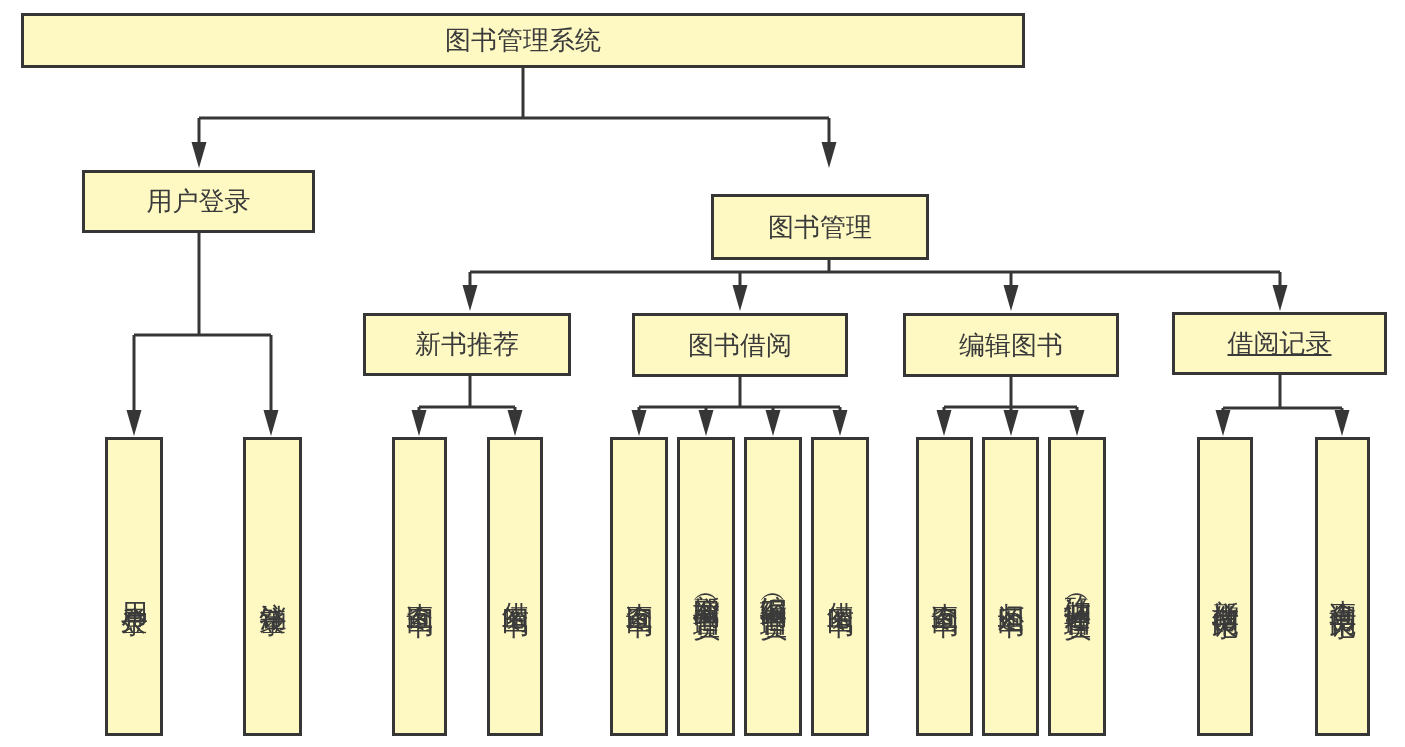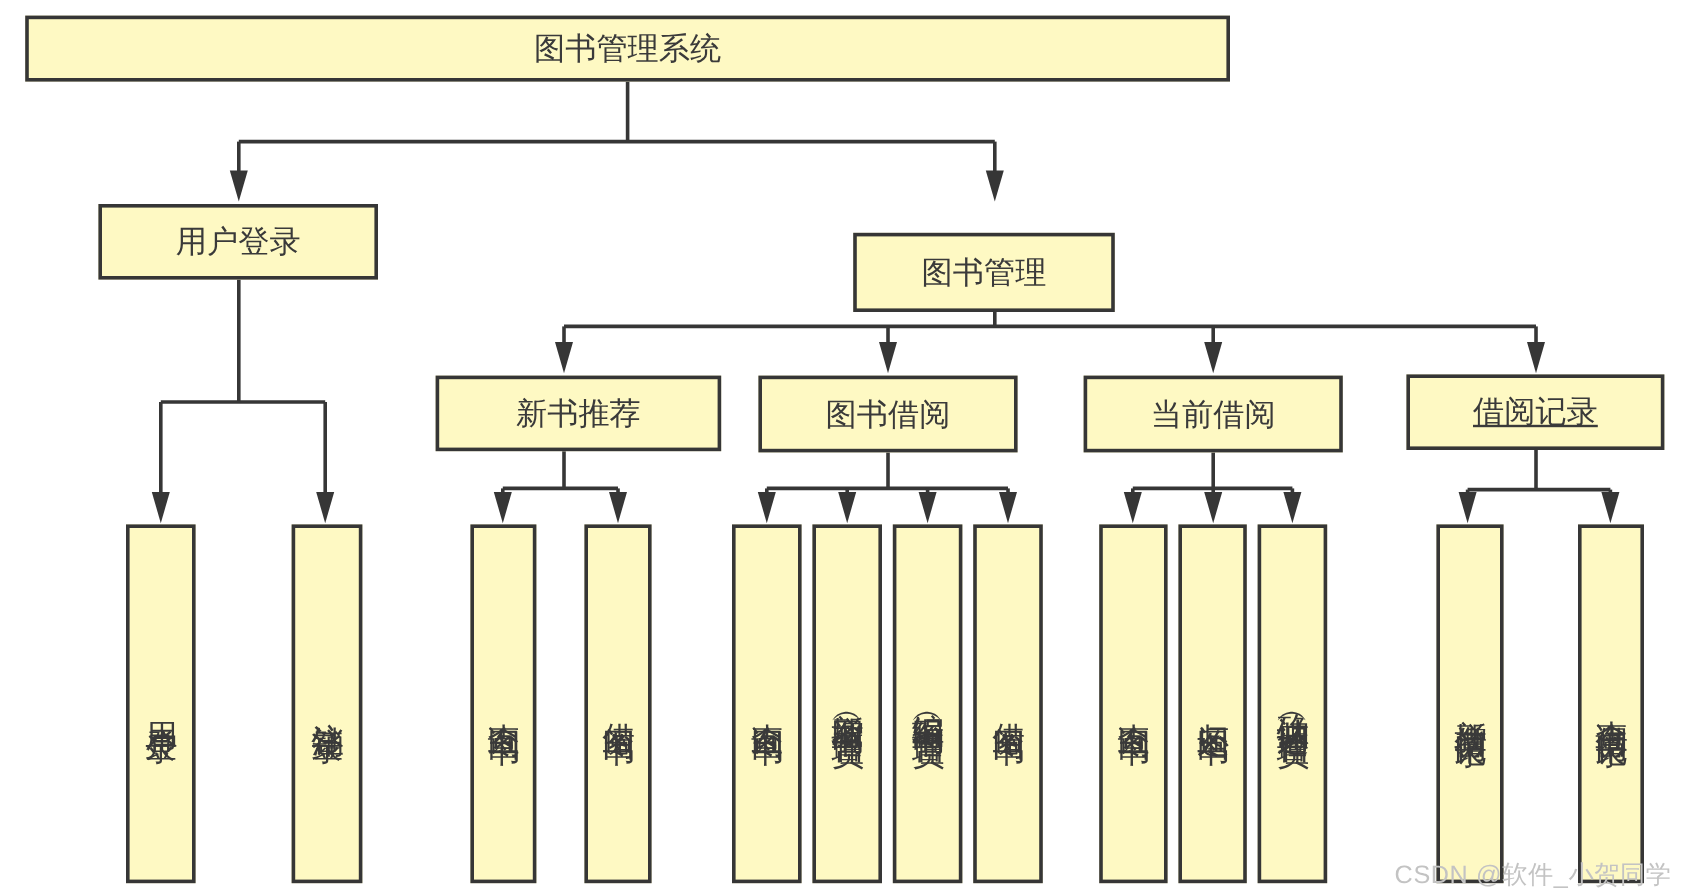--- a/index.html
+++ b/index.html
@@ -129,28 +129,28 @@
     <span class="lbl">图书管理系统</span>
   </div>
 
   <div class="node" style="left:82px; top:170px; width:233px; height:63px;">
     <span class="lbl">用户登录</span>
   </div>
   <div class="node" style="left:711px; top:170px; width:218px; height:66px;margin-top:24px;">
     <span class="lbl">图书管理</span>
   </div>
 
-  <div class="node" style="left:363px; top:313px; width:238px; height:63px;">
+  <div class="node" style="left:363px; top:313px; width:208px; height:63px;">
     <span class="lbl">新书推荐</span>
   </div>
   <div class="node" style="left:632px; top:313px; width:216px; height:64px;align-items:center;">
     <span class="lbl">图书借阅</span>
   </div>
   <div class="node" style="left:903px; top:313px; width:216px; height:64px;">
-    <span class="lbl">当前借阅</span>
+    <span class="lbl">编辑图书</span>
   </div>
   <div class="node" style="left:1172px; top:312px; width:215px; height:63px;text-decoration:underline;">
     <span class="lbl">借阅记录</span>
   </div>
 
   <div class="node vert" style="left:105px; top:437px; width:58px; height:299px;">
     <span class="lbl">用户登录</span>
   </div>
   <div class="node vert" style="left:243px; top:437px; width:59px; height:299px;">
     <span class="lbl">注销登录</span>
@@ -186,15 +186,14 @@
     <span class="lbl">确认归还（管理员）</span>
   </div>
 
   <div class="node vert" style="left:1197px; top:437px; width:56px; height:299px;">
     <span class="lbl">新增借阅记录</span>
   </div>
   <div class="node vert" style="left:1315px; top:437px; width:55px; height:299px;">
     <span class="lbl">查询借阅记录</span>
   </div>
 
-  <div id="watermark">CSDN @软件_小贺同学</div>
 
 </div>
 
 </body></html>

